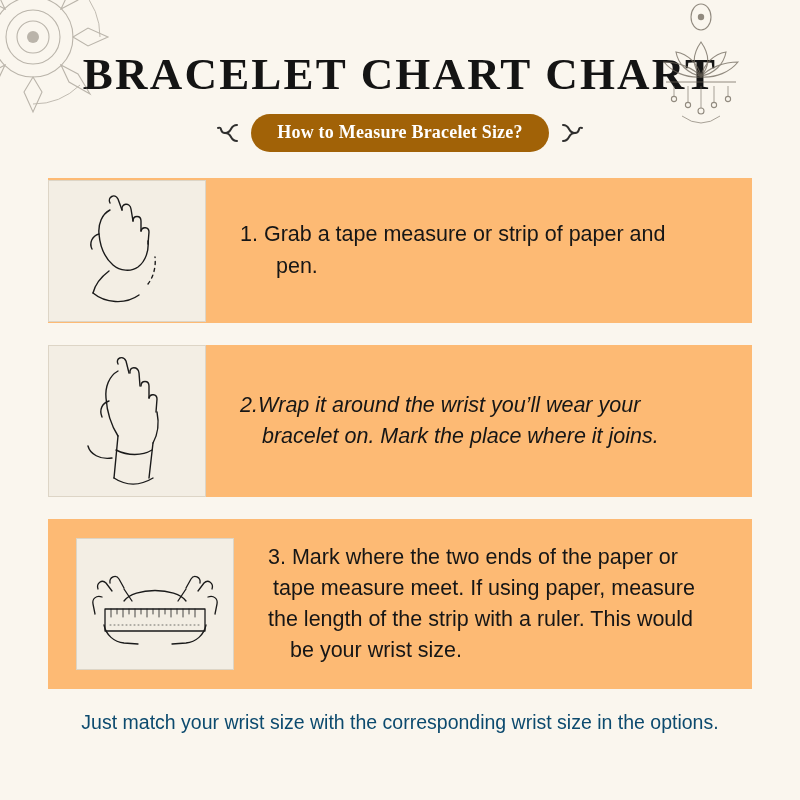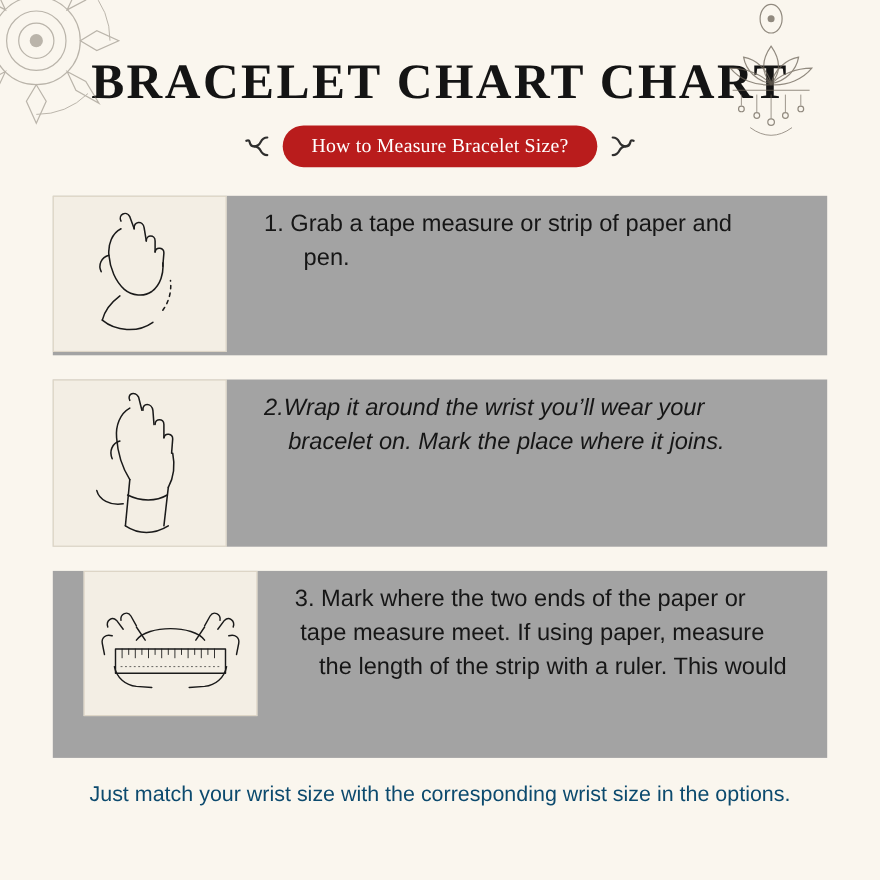--- a/index.html
+++ b/index.html
@@ -60,40 +60,40 @@
     justify-content: center;
     gap: 10px;
   }
   .flourish {
     width: 26px;
     height: 26px;
     flex: none;
     opacity: .9;
   }
   .subtitle-pill {
-    background: #b91c1c;
+    background: #a16207;
     color: #ffffff;
     border-radius: 20px;
     padding: 8px 26px 9px;
     font-family: "Liberation Serif", serif;
     font-size: 18px;
-    font-weight: 400;
+    font-weight: 700;
     letter-spacing: .2px;
     white-space: nowrap;
   }
 
   
   .steps {
     margin-top: 26px;
     padding: 0 48px;
   }
   .step {
     display: flex;
-    align-items: flex-start;
-    background: #a3a3a3;
+    align-items: center;
+    background: #fdba74;
     margin-bottom: 22px;
     min-height: 150px;
   }
   .step-fig {
     width: 158px;
     flex: none;
     background: #f3eee4;
     border: 1px solid #ddd5c6;
     box-sizing: border-box;
     display: flex;
@@ -269,20 +269,21 @@
           <rect x="25" y="70" width="100" height="22"></rect>
           <path d="M31 70 v8 M37 70 v5 M43 70 v8 M49 70 v5 M55 70 v8 M61 70 v5 M67 70 v8 M73 70 v5 M79 70 v8 M85 70 v5 M91 70 v8 M97 70 v5 M103 70 v8 M109 70 v5 M115 70 v8" stroke-width=".8"></path>
           <path d="M30 86 h90" stroke-width=".6" stroke-dasharray="1 3"></path>
         </svg>
       </span>
     </div>
     <div class="step-text">
       <span>
         <span>3. Mark where the two ends of the paper or</span><br>
         <span class="indent-2" style="margin-left:5px">tape measure meet. If using paper, measure</span><br>
-        <span class="indent-2" style="margin-left:22px">the length of the strip with a ruler. This would</span><br>
+        <span class="indent-2" style="">the length of the strip with a ruler. This would</span><br>
+        <span class="indent-2" style="margin-left:22px">be your wrist size.</span>
       </span>
     </div>
   </div>
 
 </div>
 
 <div class="footer">Just match your wrist size with the corresponding wrist size in the options.</div>
 
 </body></html>

